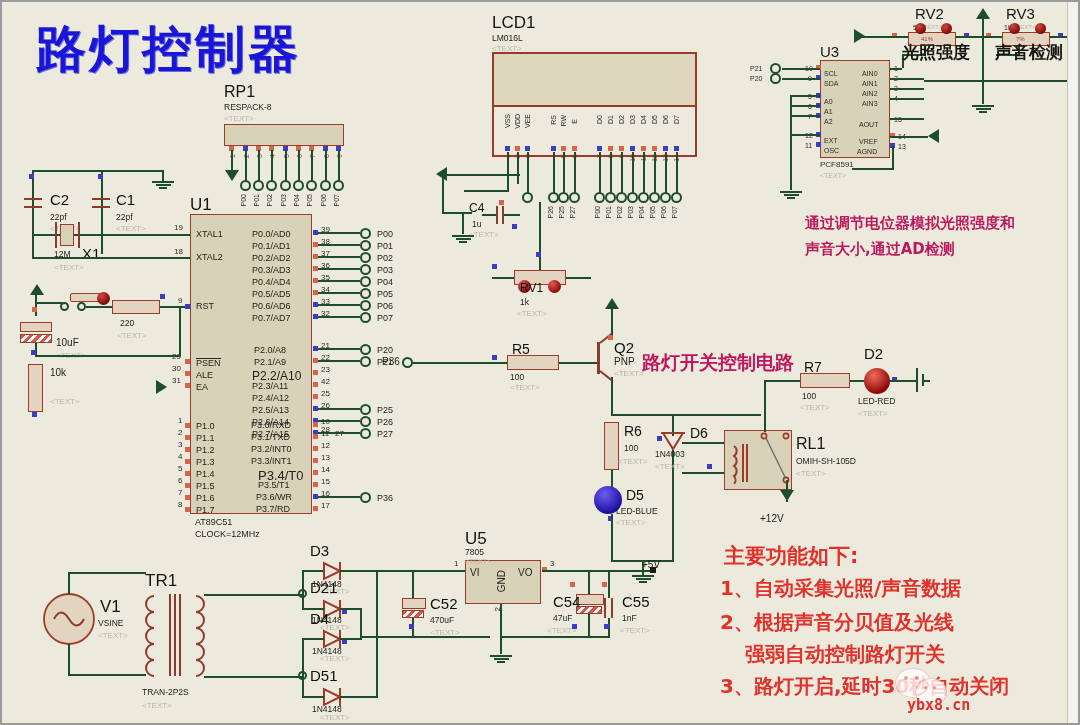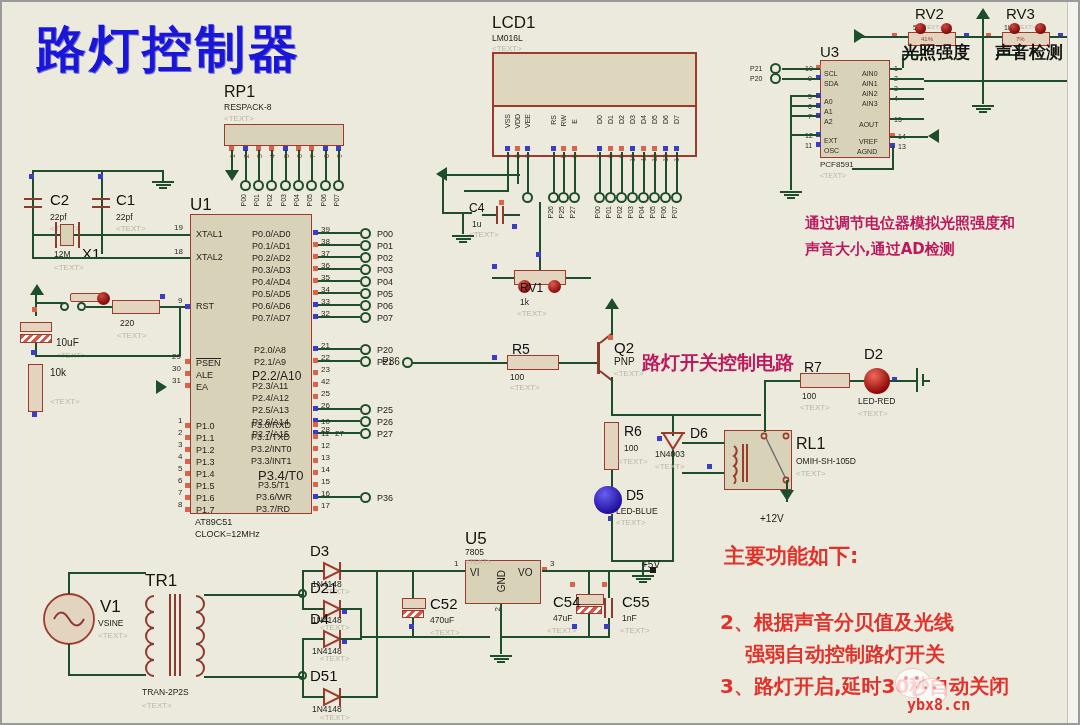--- a/index.html
+++ b/index.html
@@ -843,20 +843,21 @@
   <div class="wire wv" style="left:606px;top:568px;height:28px;"></div>
   <div class="wire wv" style="left:606px;top:616px;height:20px;"></div>
   <div class="lbl" style="left:620px;top:592px;font-size:15px;">C55</div>
   <div class="lbl-sm" style="left:620px;top:612px;">1nF</div>
   <div class="txtgrey" style="left:618px;top:625px;">&lt;TEXT&gt;</div>
   <div class="padr" style="left:600px;top:580px;"></div>
   <div class="padb" style="left:602px;top:622px;"></div>
   <div class="wire wh" style="left:498px;top:634px;width:110px;"></div>
 
   <div class="redtxt" style="left:722px;top:540px;font-size:21px;">主要功能如下:</div>
+  <div class="redtxt" style="left:718px;top:573px;font-size:20px;">1、自动采集光照/声音数据</div>
   <div class="redtxt" style="left:718px;top:607px;font-size:20px;">2、根据声音分贝值及光线</div>
   <div class="redtxt" style="left:743px;top:639px;font-size:20px;">强弱自动控制路灯开关</div>
   <div class="redtxt" style="left:718px;top:671px;font-size:20px;">3、路灯开启,延时30秒自动关闭</div>
 
   <div id="wm">
     <div class="bub" style="left:0;top:6px;width:34px;height:28px;"></div>
     <div class="bub" style="left:20px;top:16px;width:30px;height:26px;"></div>
     <div class="ab" style="left:9px;top:14px;width:4px;height:4px;border-radius:50%;background:#e88;"></div>
     <div class="ab" style="left:20px;top:14px;width:4px;height:4px;border-radius:50%;background:#e88;"></div>
     <div class="ab" style="left:29px;top:24px;width:3px;height:3px;border-radius:50%;background:#e88;"></div>

